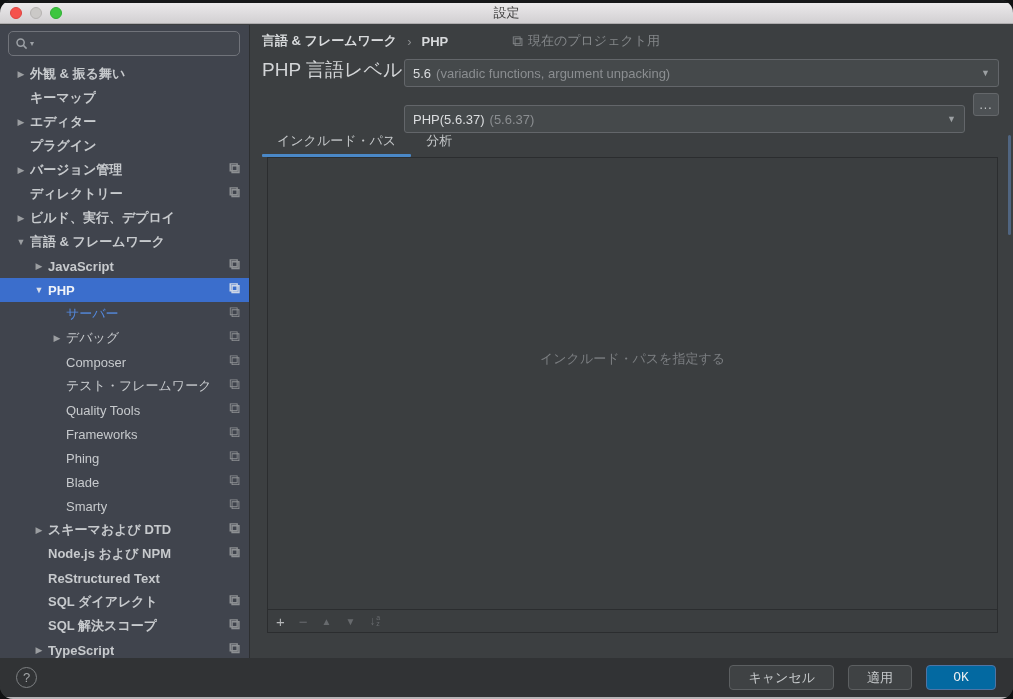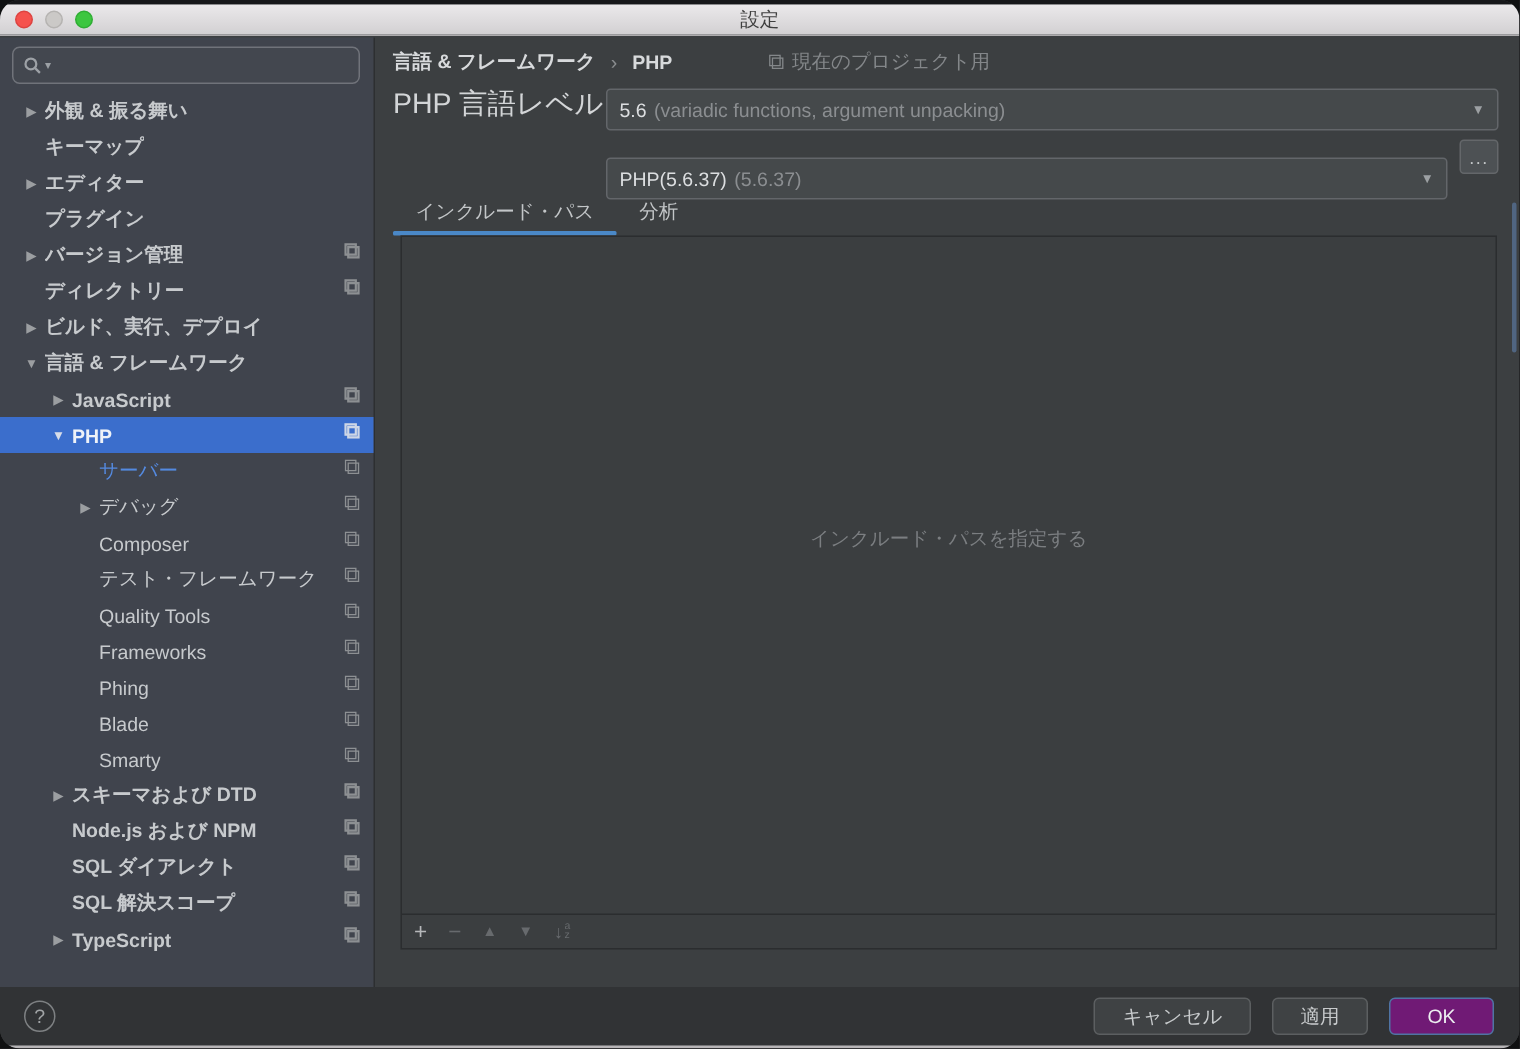--- a/index.html
+++ b/index.html
@@ -77,22 +77,22 @@
   .tool .az i{font-style:normal;}
 
   .scroll-thumb{position:absolute;right:2px;top:110px;width:3px;height:100px;background:rgba(96,133,182,.55);border-radius:2px;}
 
   
   .footer{position:absolute;left:0;bottom:2px;width:100%;height:39px;background:#313335;display:flex;align-items:center;}
   .help-btn{margin-left:16px;width:21px;height:21px;border:1px solid #7e8183;border-radius:50%;
     color:#a2a5a7;font-size:13px;display:flex;align-items:center;justify-content:center;}
   .footer-buttons{margin-left:auto;margin-right:17px;display:flex;gap:14px;align-items:center;}
   .btn{height:25px;border-radius:4px;border:1px solid #5c5f61;background:#3f4244;color:#c7cacc;
-    font-size:13px;padding:10px 18px;display:flex;align-items:center;justify-content:center;cursor:default;}
-  .btn.primary{background:#701a75;border:1px solid #4f74a4;color:#eceef0;min-width:70px;}
+    font-size:13px;padding:10px 18px;display:flex;align-items:center;justify-content:center;cursor:default;font-family:Liberation Mono, monospace;}
+  .btn.primary{background:#0369a1;border:1px solid #4f74a4;color:#eceef0;min-width:70px;}
   .bottom-edge{position:absolute;left:0;bottom:0;width:100%;height:2px;background:#b7b5b7;}
 </style>
 </head>
 <body>
 
 <div class="app">
 
   <div class="top-strip"></div>
 
   <div class="titlebar">
@@ -213,20 +213,25 @@
   </div>
           <div class="tree-item lvl2">
     <span class="arrow">▶</span>
     <span class="label">スキーマおよび DTD</span>
     <span class="pp">⧉</span>
   </div>
           <div class="tree-item lvl2">
     <span class="arrow"></span>
     <span class="label">Node.js および NPM</span>
     <span class="pp">⧉</span>
+  </div>
+          <div class="tree-item lvl2">
+    <span class="arrow"></span>
+    <span class="label">ReStructured Text</span>
+
   </div>
           <div class="tree-item lvl2">
     <span class="arrow"></span>
     <span class="label">SQL ダイアレクト</span>
     <span class="pp">⧉</span>
   </div>
           <div class="tree-item lvl2">
     <span class="arrow"></span>
     <span class="label">SQL 解決スコープ</span>
     <span class="pp">⧉</span>

